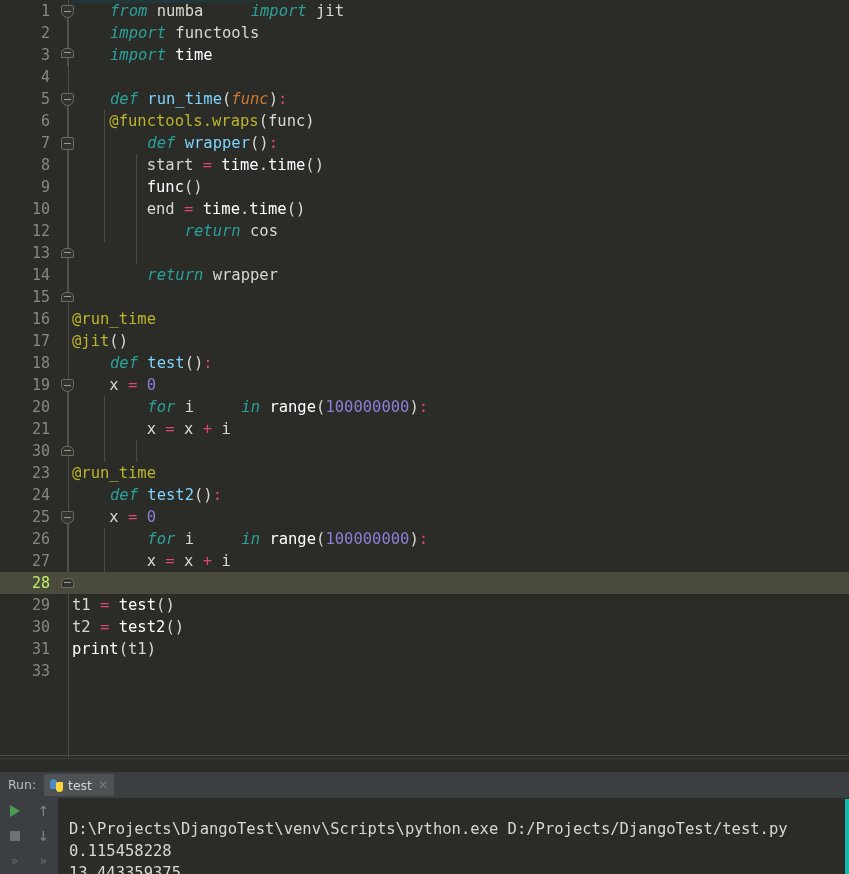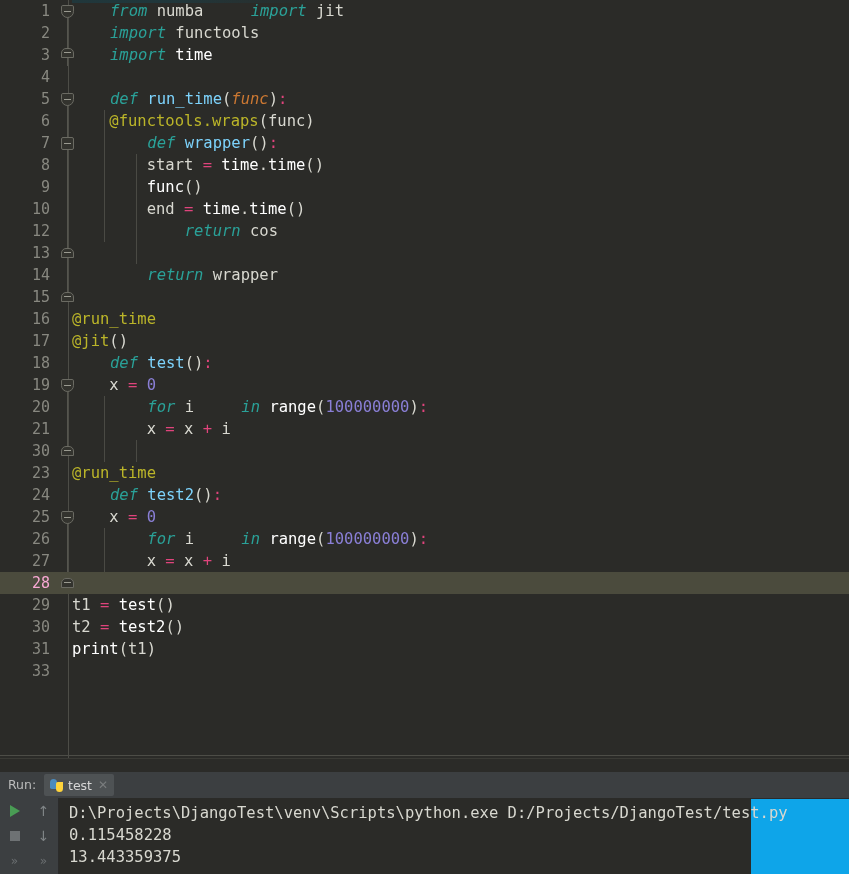--- a/index.html
+++ b/index.html
@@ -20,21 +20,21 @@
   .row{
     position:relative;height:22px;line-height:22px;white-space:pre;
     font-size:15.5px;
   }
   .row.cur{background:#4b4b3d;}
   .gutter{
     position:absolute;left:0;top:0;width:56px;height:100%;
     text-align:right;color:#888880;font-size:15px;
     padding-right:6px;box-sizing:border-box;
   }
-  .row.cur .gutter{background:#4b4b3d;color:#f9a8d4;}
+  .row.cur .gutter{background:#4b4b3d;color:#bef264;}
   .vline{
     position:absolute;left:68px;top:0;width:1px;height:100%;
     background:#4d4d47;
   }
   .code{
     position:absolute;left:72px;top:0;right:0;height:100%;
     padding-left:0px;
   }
 
   
@@ -89,21 +89,21 @@
   }
   .divider2{
     position:absolute;left:0;top:758px;width:849px;height:1px;background:#3a3a35;
   }
   .subgap{
     position:absolute;left:0;top:759px;width:849px;height:13px;background:#2b2b28;
   }
 
   
   .runwin{
-    position:absolute;left:0;top:772px;width:849px;height:102px;background:#0ea5e9;
+    position:absolute;left:0;top:772px;width:849px;height:102px;background:#14b8a6;
   }
   .runbar{
     position:absolute;left:0;top:0;width:849px;height:26px;background:#3c3f41;
     border-bottom:1px solid #2b2b2b;
   }
   .runlabel{
     position:absolute;left:8px;top:0;height:26px;line-height:26px;
     font-family:"DejaVu Sans","Liberation Sans",sans-serif;
     font-size:12.5px;color:#bbbbbb;
   }
@@ -142,24 +142,24 @@
   .sb.r1{top:0;} .sb.r2{top:25px;} .sb.r3{top:50px;}
   .tri{
     width:0;height:0;border-left:10px solid #499c54;
     border-top:6px solid transparent;border-bottom:6px solid transparent;
   }
   .sq{width:10px;height:10px;background:#6e7274;}
   .arrw{color:#7f8486;font-size:14px;font-family:"DejaVu Sans",sans-serif;}
   .chev{color:#6a6e70;font-size:12px;font-family:"DejaVu Sans",sans-serif;}
 
   .console{
-    position:absolute;left:58px;top:26px;width:693px;height:76px;
+    position:absolute;left:58px;top:26px;width:787px;height:76px;
     background:#2b2b28;
     border-left:1px solid #2b2b2b;
-    padding:4px 0 0 10px;box-sizing:border-box;
+    padding:20px 0 0 10px;box-sizing:border-box;
   }
   .cline{
     font-family:"DejaVu Sans Mono","Liberation Mono",monospace;
     font-size:15.5px;line-height:22px;color:#d8d8d0;white-space:pre;
   }
 </style>
 </head>
 <body>
 
 <div id="app">

